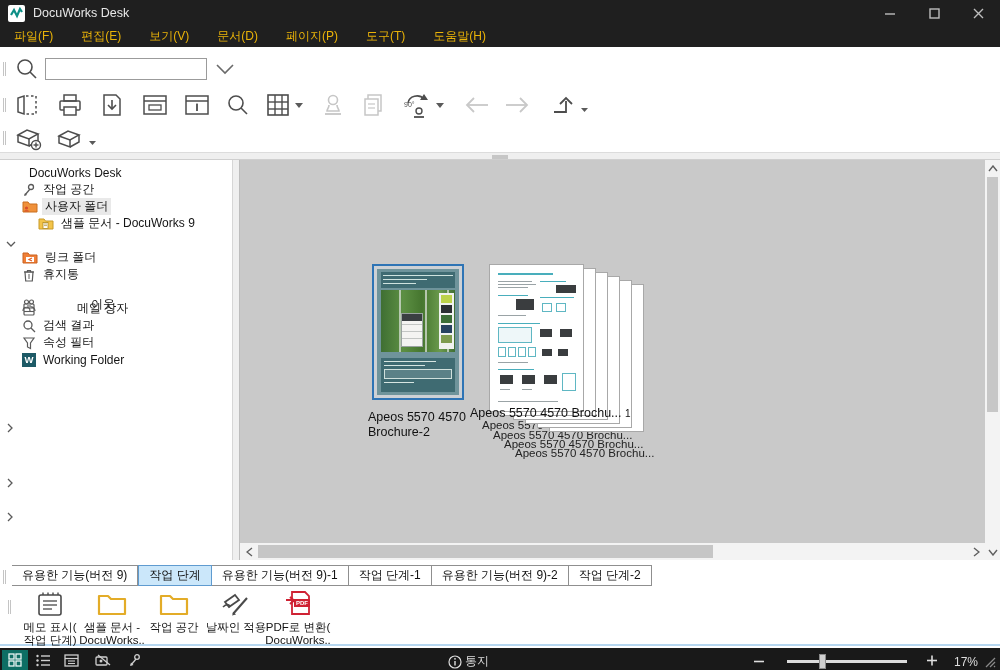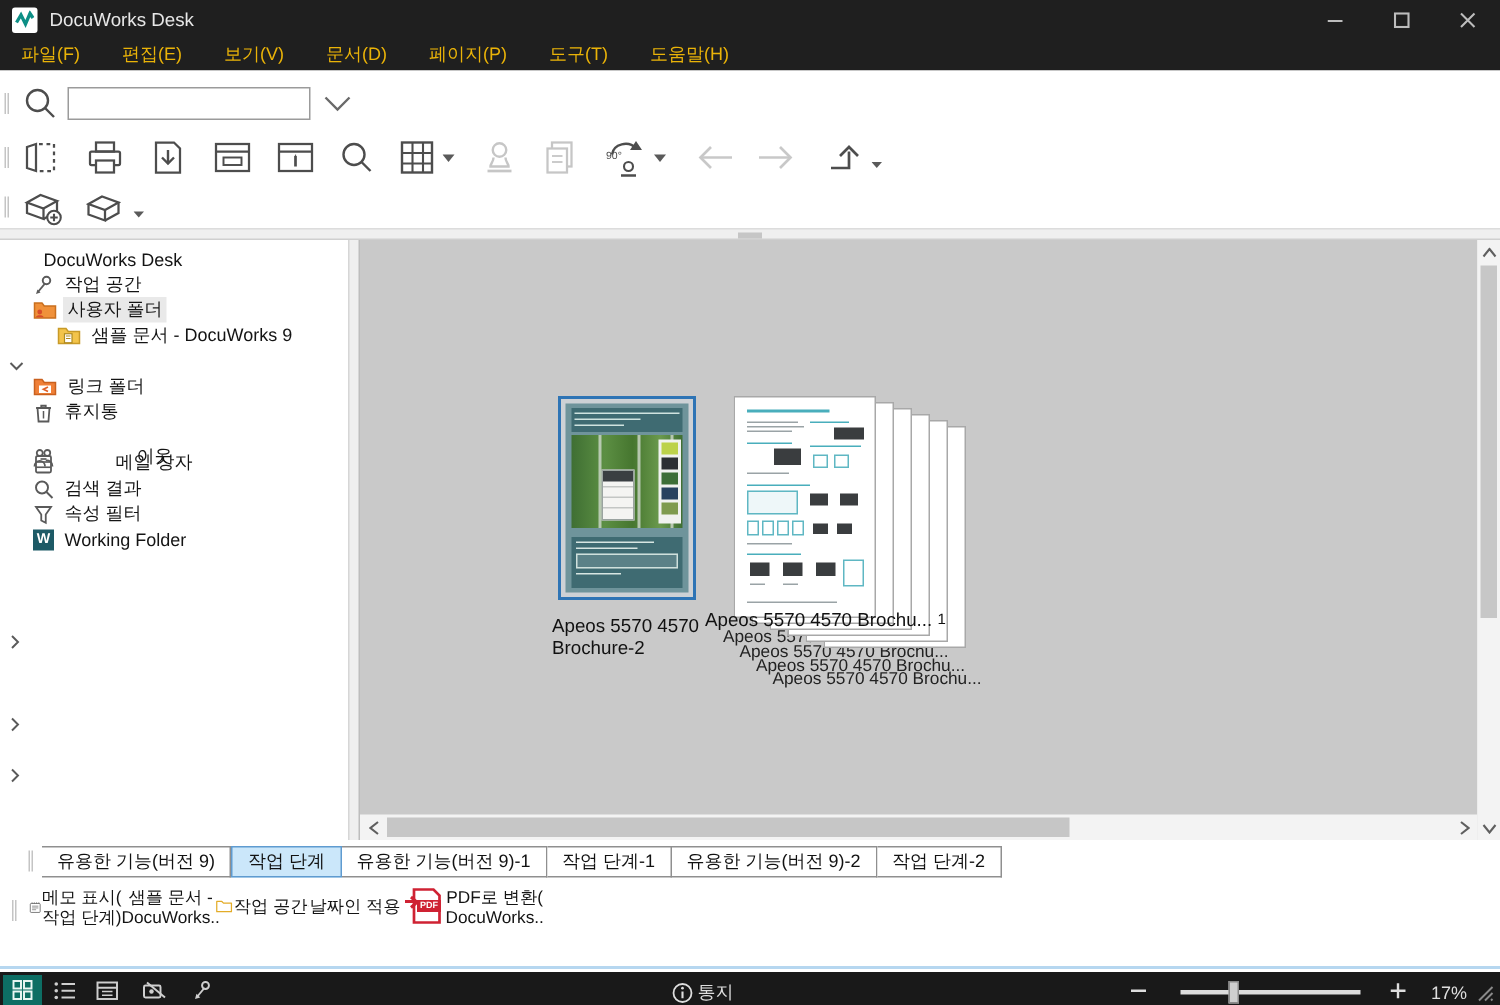--- a/index.html
+++ b/index.html
@@ -68,28 +68,28 @@
   .box { position:absolute; border:1px solid #5fb7c3; background:#fff; }
 
   
   .hscroll { position:absolute; left:0; bottom:0; width:745px; height:17px; background:#f3f3f3; display:flex; align-items:center; }
   .hscroll .thumbbar { position:absolute; left:18px; top:2px; width:455px; height:13px; background:#c6c6c6; }
   .vscroll { left:985px; top:160px; width:15px; height:400px; background:#f3f3f3; }
   .vscroll .thumbbar { position:absolute; left:2px; top:17px; width:11px; height:235px; background:#c7c7c7; }
   .sarrow { position:absolute; display:flex; align-items:center; justify-content:center; }
 
   
-  .tabbar { left:0; top:563px; width:1000px; height:23px; background:#fff; display:flex; align-items:flex-start;padding-left:16px; }
+  .tabbar { left:0; top:563px; width:1000px; height:23px; background:#fff; display:flex; align-items:center; }
   .tab { height:21px; margin-top:1px; border:1px solid #8f8f8f; border-left-width:0; background:#fff; display:flex; align-items:center; padding:0 10px; font-size:12px; color:#111; }
   .tab:first-of-type { border-left-width:1px; }
   .tab.sel { background:#cbe7fa; border-color:#5f9bd0; border-left-width:1px; }
 
   
   .shortcutbar { left:0; top:586px; width:1000px; height:60px; background:#fff; border-bottom:2px solid #b6d7f0; display:flex; align-items:flex-start; padding-left:8px; }
-  .scitem { width:62px; display:flex; flex-direction:row; align-items:center; margin-top:4px; position:relative; }
+  .scitem { width:62px; display:flex; flex-direction:column; align-items:center; margin-top:4px; position:relative; }
   .scitem .sclabel { font-size:11.5px; line-height:13px; text-align:center; color:#141414; margin-top:3px; white-space:nowrap; }
   .badge { position:absolute; top:-4px; right:12px; width:13px; height:13px; background:#0e8a52; border-radius:50%; display:flex; align-items:center; justify-content:center; }
 
   
   .statusbar { left:0; top:648px; width:1000px; height:22px; background:#191919; display:flex; align-items:flex-end; }
   .stbtn { width:26px; height:20px; margin-left:2px; display:flex; align-items:center; justify-content:center; }
   .stbtn.sel { background:#0d6e64; }
   .notice { display:flex; align-items:center; color:#dedede; font-size:12px; margin-left:300px; }
   .zoomctl { margin-left:auto; display:flex; align-items:center; color:#dedede; }
   .sltrack { width:120px; height:3px; background:#dcdcdc; position:relative; margin:0 14px; }

